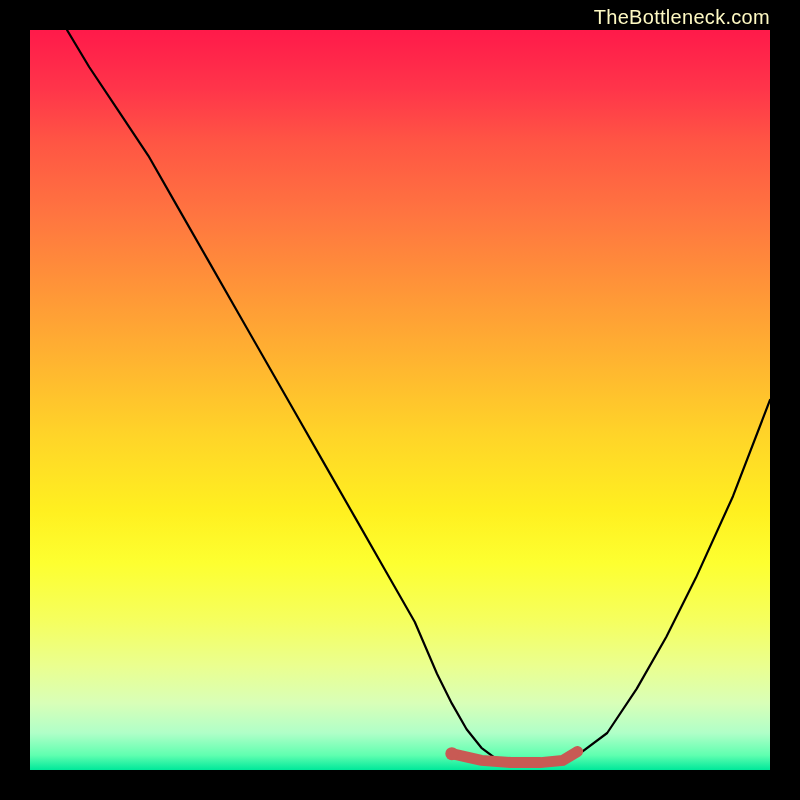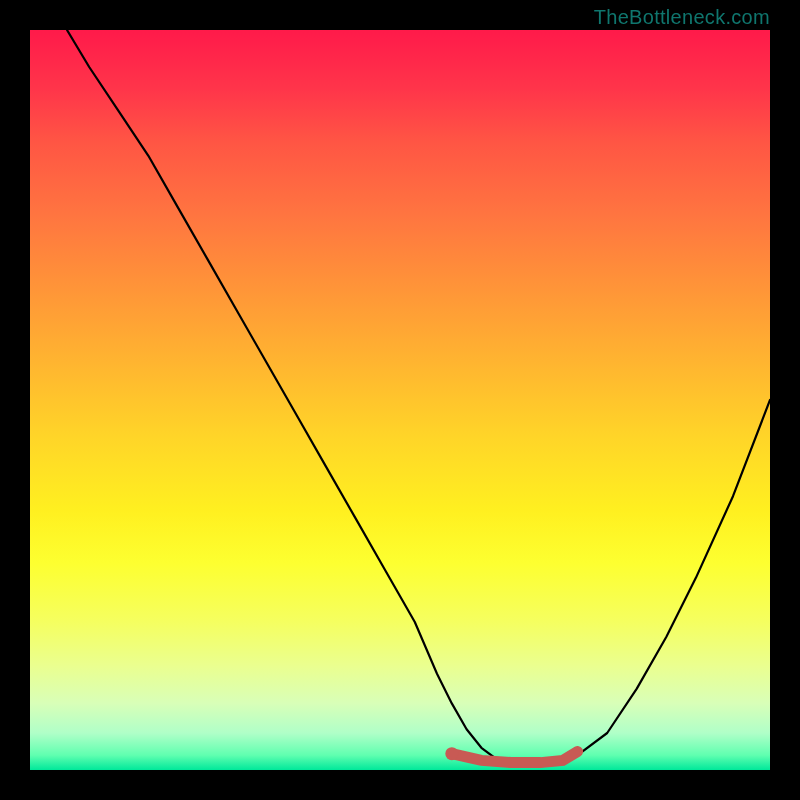--- a/index.html
+++ b/index.html
@@ -33,21 +33,21 @@
       #60ffb0 98%,
       #00e89a 100%
     );
   }
   .watermark {
     position: absolute;
     top: 6px;
     right: 30px;
     font-family: Arial, Helvetica, sans-serif;
     font-size: 20px;
-    color: #0f766e;
+    color: #fef9c3;
     font-weight: 500;
     letter-spacing: 0.3px;
   }
   svg.curve {
     position: absolute;
     left: 0;
     top: 0;
     width: 740px;
     height: 740px;
   }

